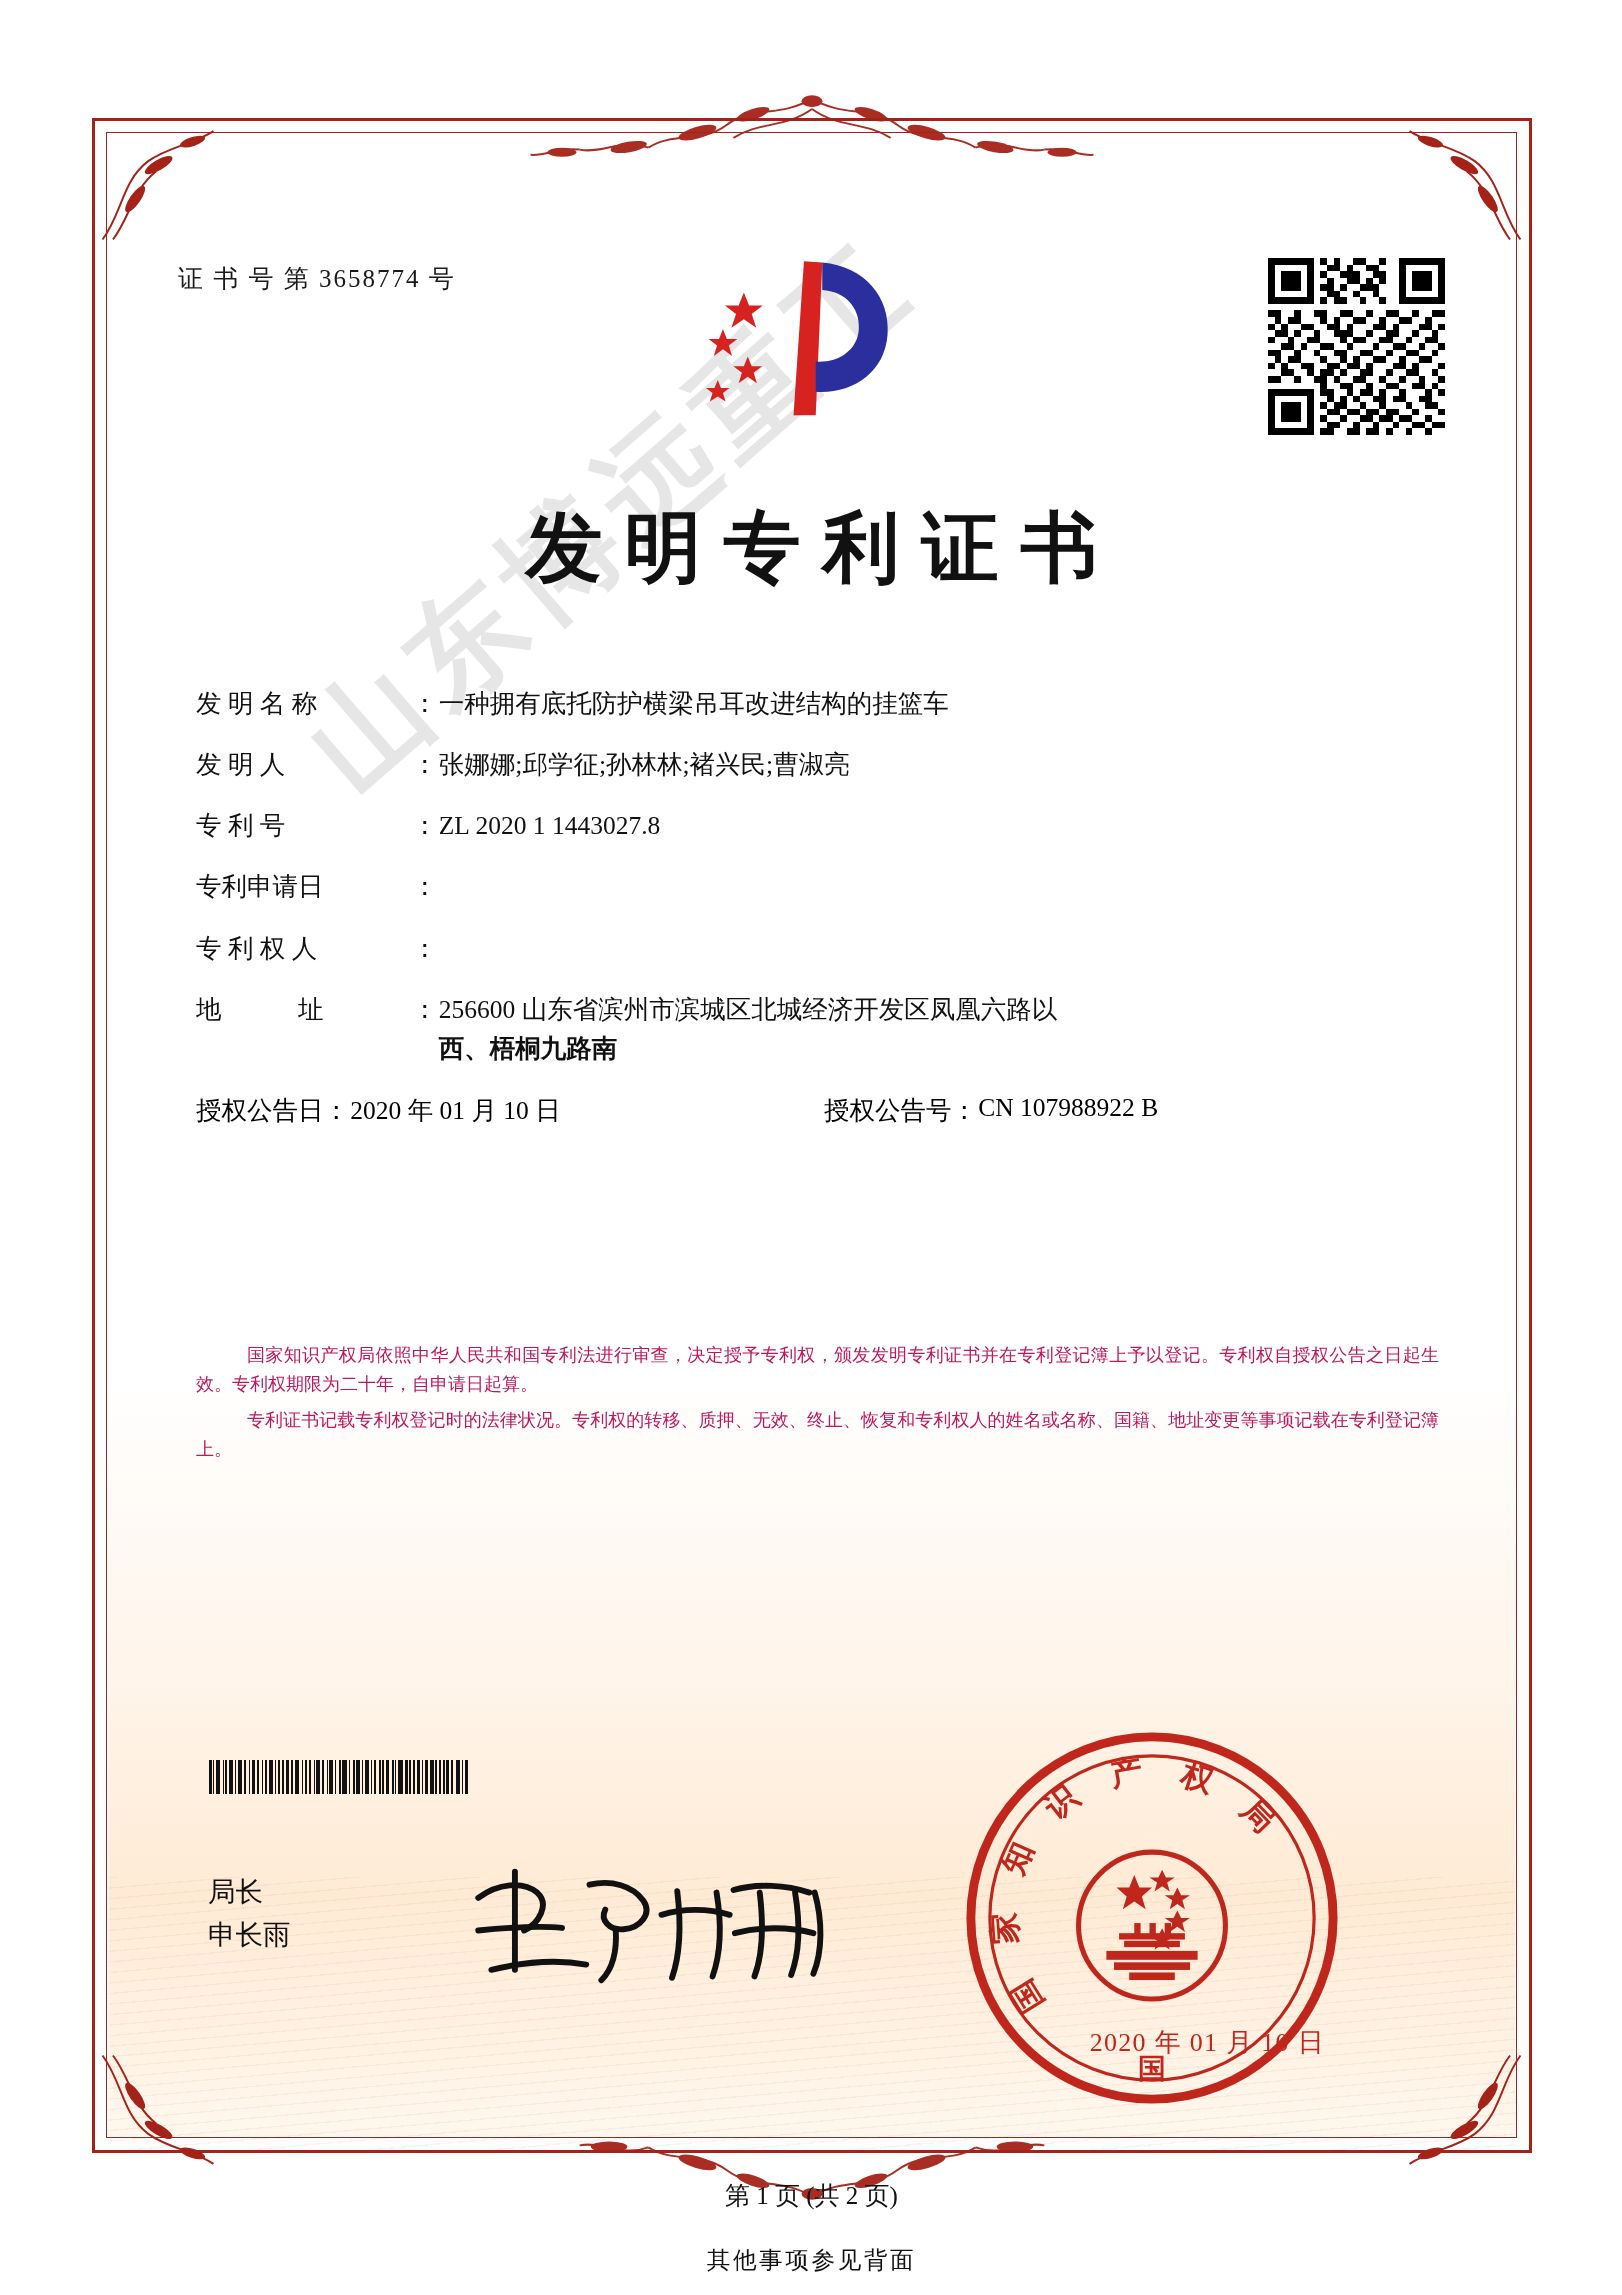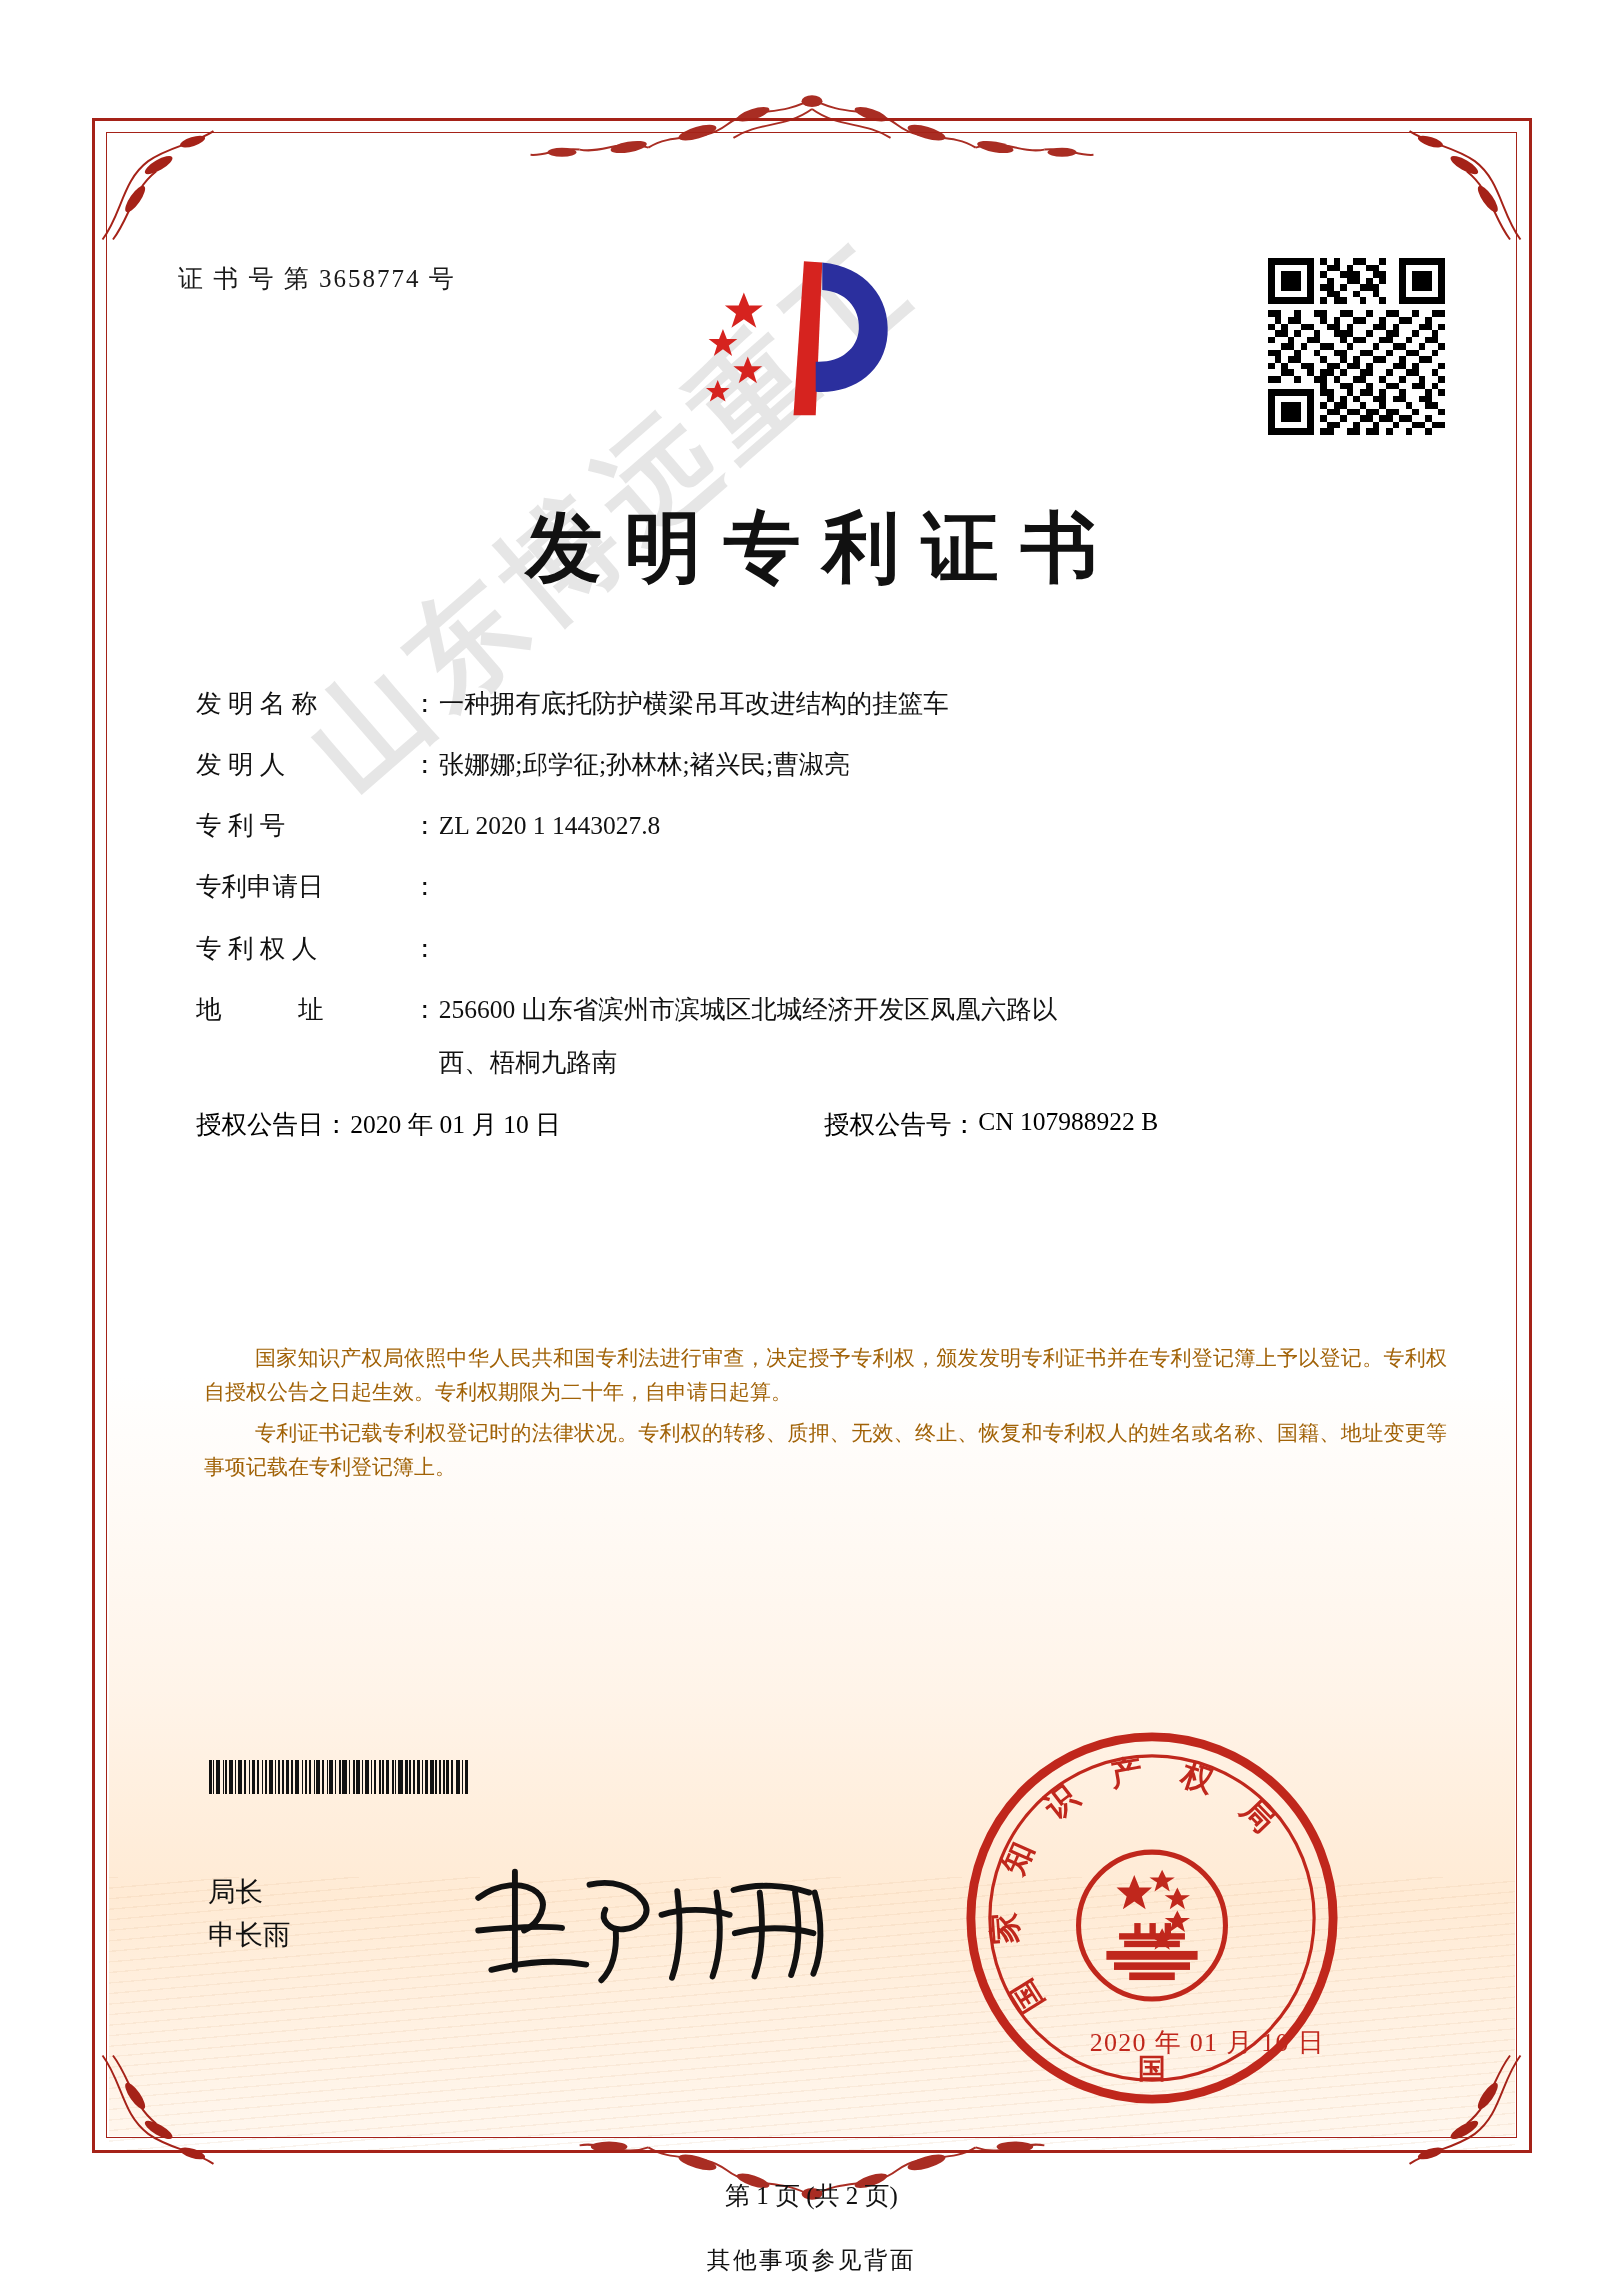--- a/index.html
+++ b/index.html
@@ -147,36 +147,36 @@
   .f-label {
     width: 216px;
     flex: 0 0 216px;
     display: flex;
     justify-content: space-between;
     white-space: nowrap;
   }
   .f-label.nojust { display: block; }
   .f-colon { margin: 0 1.3px 0 0; }
   .f-value { flex: 1; }
-  .f-value .second-line { display: block; margin-top: 19px; }
+  .f-value .second-line { display: block; margin-top: 5px; font-weight: bold; }
 
   .f-row-dual { display: flex; align-items: flex-start; font-size: 25.5px; margin-bottom: 24px; }
   .f-dual-left { width: 628px; flex: 0 0 628px; display: flex; }
   .f-dual-right { display: flex; }
   .lbl-plain { white-space: nowrap; }
 
   
   .body-text {
     position: absolute;
-    left: 204px;
+    left: 196px;
     top: 1341px;
     width: 1243px;
-    font-size: 21px;
+    font-size: 18px;
     line-height: 1.62;
-    color: #a16207;
+    color: #be185d;
     text-align: justify;
   }
   .body-text p { margin: 0 0 6.5px 0; text-indent: 51px; }
 
   
   .watermark {
     position: absolute;
     left: 275px;
     top: 707px;
     font-size: 115px;

